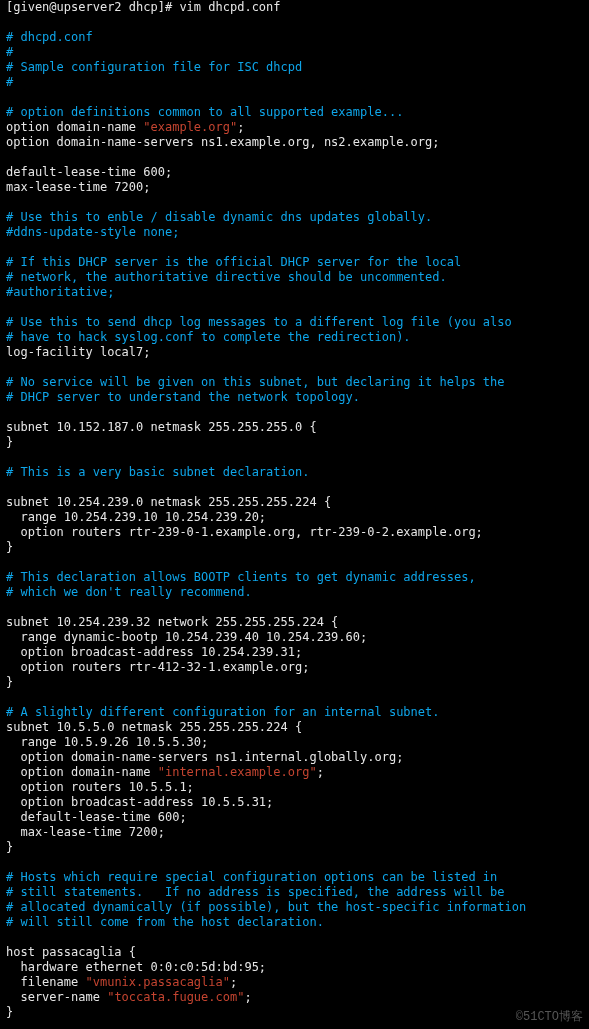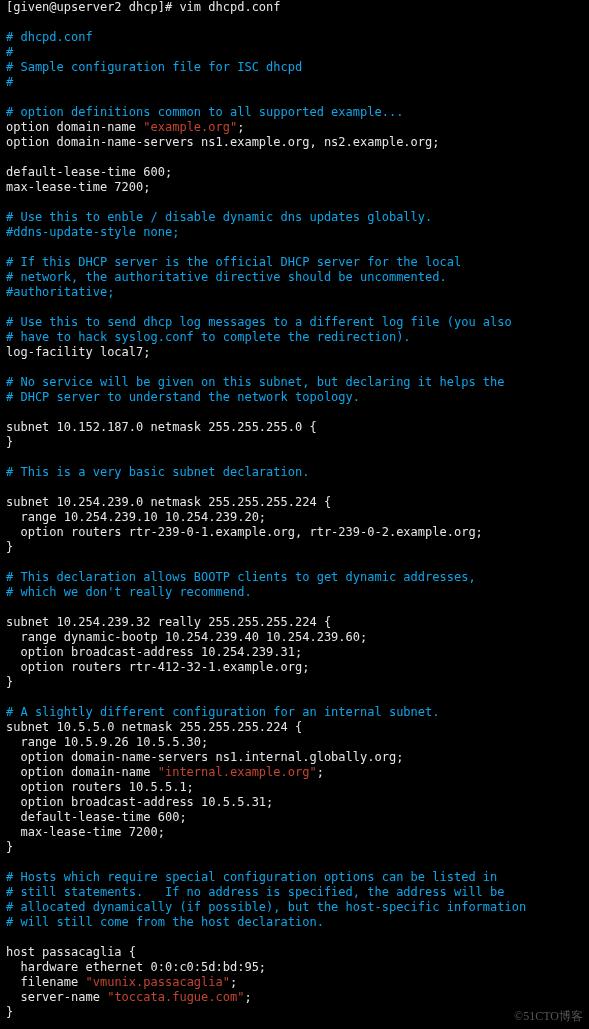--- a/index.html
+++ b/index.html
@@ -19,21 +19,21 @@
     color: #e6e6e6;
     white-space: pre;
   }
   .c  { color: #0ea5e9; }   
   .w  { color: #e6e6e6; }   
   .s  { color: #c44430; }   
   .watermark {
     position: absolute;
     right: 6px;
     bottom: 4px;
-    font-family: Liberation Serif, serif;
+    font-family: Liberation Mono, monospace;
     font-size: 12px;
     color: #7a7a7a;
     opacity: 0.7;
     pointer-events: none;
   }
 </style>
 </head>
 <body>
 
 <pre class="terminal"><span class="w">[given@upserver2 dhcp]# </span><span class="w">vim dhcpd.conf</span>
@@ -70,21 +70,21 @@
 <span class="c"># This is a very basic subnet declaration.</span>
 
 <span class="w">subnet 10.254.239.0 netmask 255.255.255.224 {</span>
 <span class="w">  range 10.254.239.10 10.254.239.20;</span>
 <span class="w">  option routers rtr-239-0-1.example.org, rtr-239-0-2.example.org;</span>
 <span class="w">}</span>
 
 <span class="c"># This declaration allows BOOTP clients to get dynamic addresses,</span>
 <span class="c"># which we don't really recommend.</span>
 
-<span class="w">subnet 10.254.239.32 really 255.255.255.224 {</span>
+<span class="w">subnet 10.254.239.32 network 255.255.255.224 {</span>
 <span class="w">  range dynamic-bootp 10.254.239.40 10.254.239.60;</span>
 <span class="w">  option broadcast-address 10.254.239.31;</span>
 <span class="w">  option routers rtr-412-32-1.example.org;</span>
 <span class="w">}</span>
 
 <span class="c"># A slightly different configuration for an internal subnet.</span>
 <span class="w">subnet 10.5.5.0 netmask 255.255.255.224 {</span>
 <span class="w">  range 10.5.9.26 10.5.5.30;</span>
 <span class="w">  option domain-name-servers ns1.internal.globally.org;</span>
 <span class="w">  option domain-name </span><span class="s">"internal.example.org"</span><span class="w">;</span>

